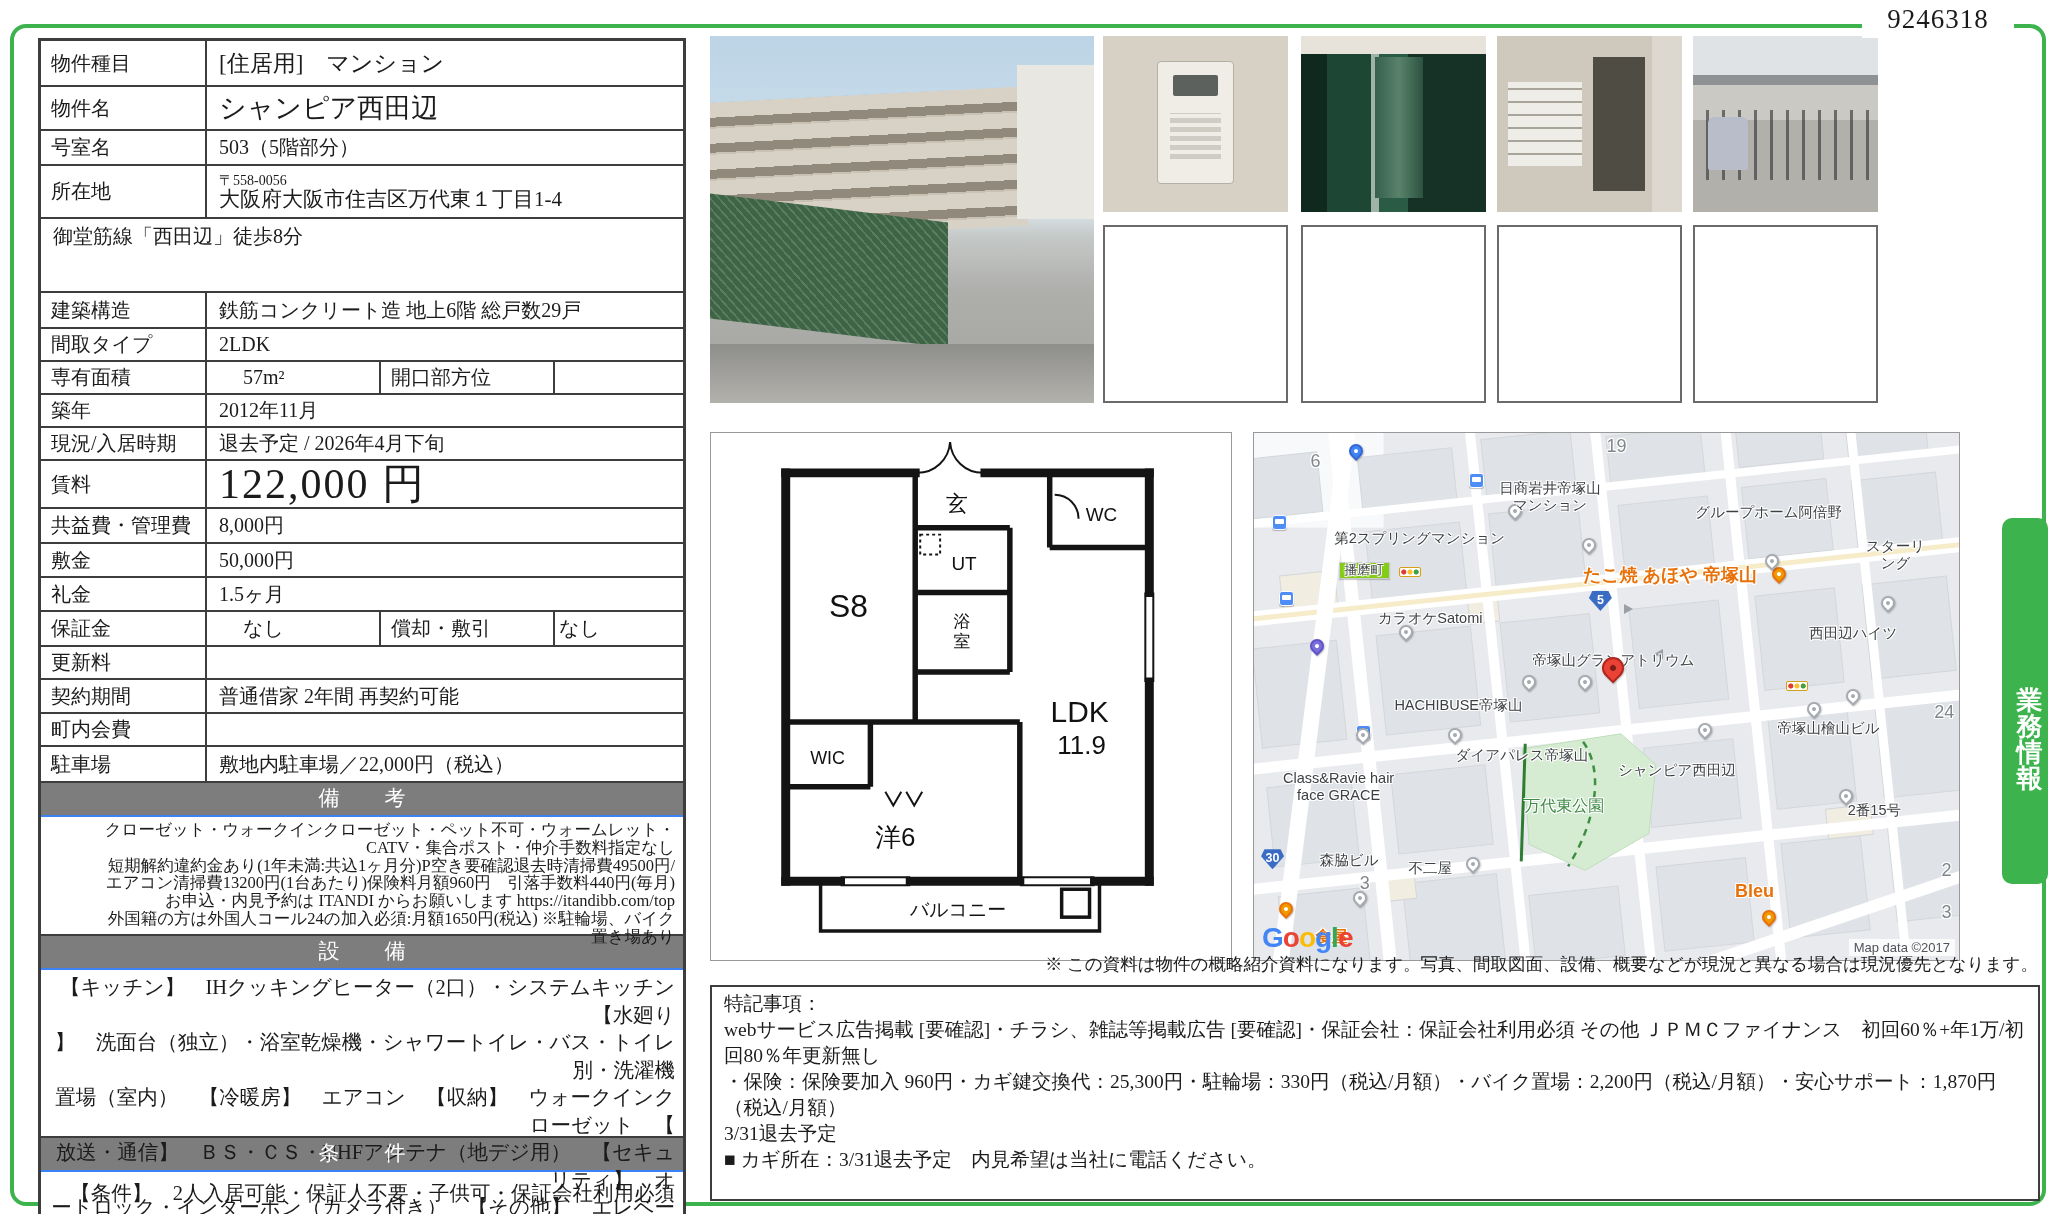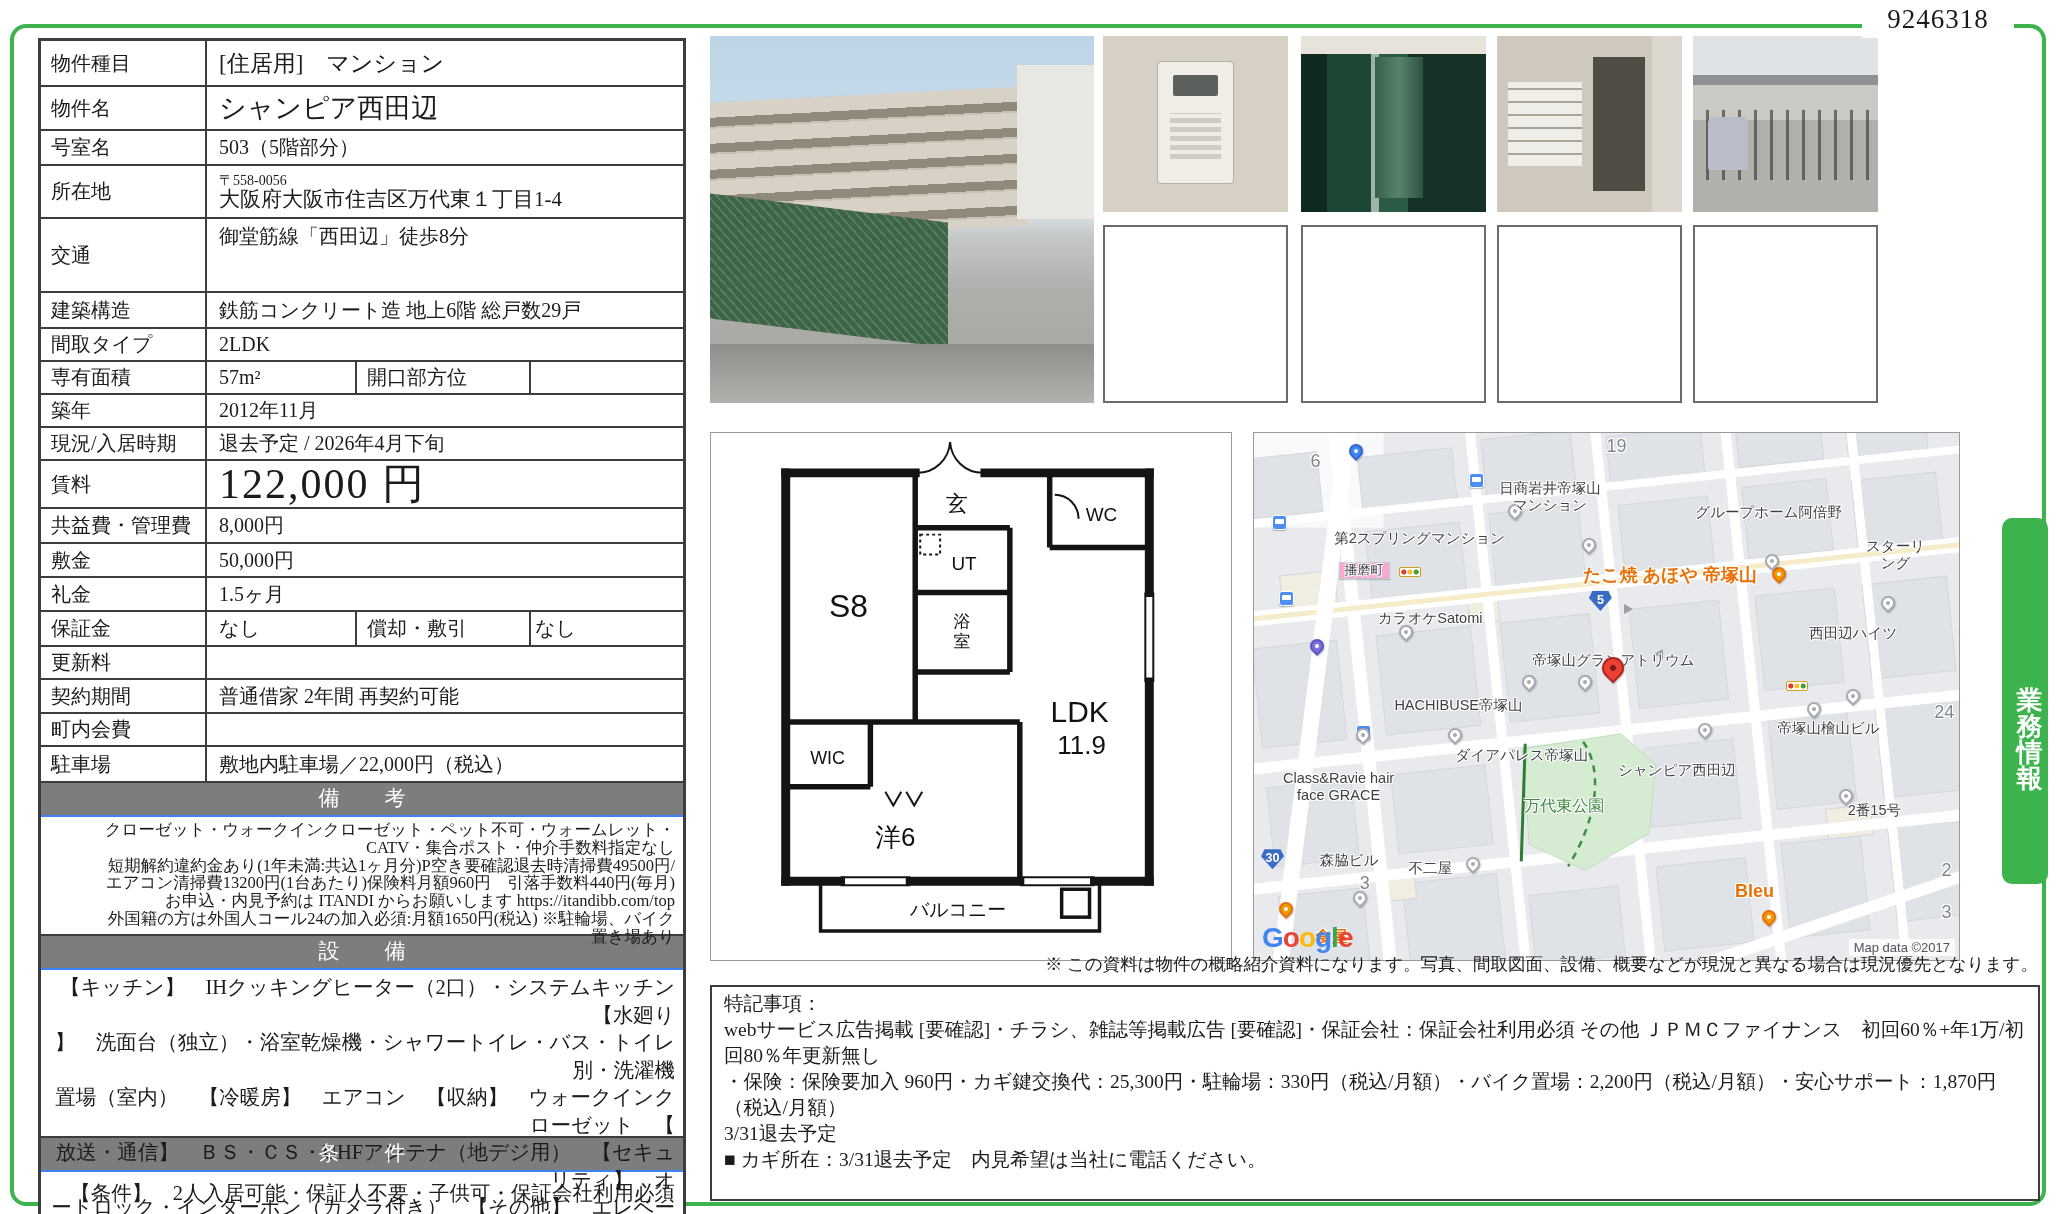--- a/index.html
+++ b/index.html
@@ -13,21 +13,21 @@
   #docnum{position:absolute;left:1862px;top:0;width:152px;height:38px;background:#fff;
           font-size:27px;text-align:center;line-height:38px;z-index:5;letter-spacing:1px;}
 
   
   #ptable{position:absolute;left:38px;top:38px;width:648px;border:3px solid #3d3d3d;background:#fff;}
   .trow{display:flex;border-top:2px solid #3d3d3d;align-items:stretch;}
   .trow:first-child{border-top:none;}
   .lc{width:166px;min-width:166px;padding:2px 4px 2px 10px;border-right:2px solid #3d3d3d;
       display:flex;align-items:center;font-size:20px;}
   .vc{flex:1;padding:2px 4px 2px 12px;display:flex;align-items:center;font-size:20px;}
-  .vc.fixed1{flex:0 0 150px;border-right:2px solid #3d3d3d;}
+  .vc.fixed1{flex:0 0 150px;border-right:2px solid #3d3d3d;margin-left:24px;}
   .lc2{flex:0 0 174px;padding:2px 4px 2px 10px;border-right:2px solid #3d3d3d;display:flex;align-items:center;font-size:20px;}
   .vc2{flex:1;padding:2px 4px;display:flex;align-items:center;font-size:20px;}
   .vcol{flex-direction:column;align-items:flex-start;justify-content:center;}
   .postal{font-size:14px;line-height:15px;}
   .addr{font-size:21px;line-height:23px;}
   .vtop{align-items:flex-start;padding-top:4px;}
   .vbig{font-size:27px;}
   .vkind{font-size:23px;}
   .vrent{font-size:42px;letter-spacing:2px;}
   .sbar{background:#7d7d7d;color:#fff;text-align:center;font-size:21px;letter-spacing:12px;
@@ -78,21 +78,21 @@
   #map{position:absolute;left:1253px;top:432px;width:707px;height:529px;background:#e8eaed;border:1px solid #999;overflow:hidden;
        font-family:"Liberation Sans","DejaVu Sans",sans-serif;}
   #map svg.bgsvg{position:absolute;left:0;top:0;width:100%;height:100%;}
   .mlabel{position:absolute;transform:translateX(-50%);font-size:14.5px;color:#3d4043;white-space:pre-line;
        text-align:center;line-height:1.12;z-index:3;
        text-shadow:-1px -1px 0 #fff,1px -1px 0 #fff,-1px 1px 0 #fff,1px 1px 0 #fff,0 1px 0 #fff,0 -1px 0 #fff;}
   .mnum{font-size:18px;color:#80868b;transform:none;font-weight:400;}
   .mfood{color:#e8710a;font-weight:700;font-size:16px;}
   .mfood.big{font-size:18px;}
   .mpark{color:#3f8a46;font-size:16px;text-align:right;}
-  .mbox{background:#f9a8d4;border:1px solid #c9ccd1;padding:0 5px;font-size:13px;transform:none;box-shadow:0 1px 1px rgba(0,0,0,.2);}
+  .mbox{background:#84cc16;border:1px solid #c9ccd1;padding:0 5px;font-size:13px;transform:none;box-shadow:0 1px 1px rgba(0,0,0,.2);}
   .mpin{position:absolute;width:14px;height:14px;background:#fff;border:2px solid #a6abb1;
         border-radius:50% 50% 50% 0;transform:rotate(-45deg);box-shadow:0 1px 2px rgba(0,0,0,.3);z-index:2;}
   .mpin::after{content:"";position:absolute;left:3px;top:3px;width:4px;height:4px;border-radius:50%;background:#a6abb1;}
   .mpin.red{width:22px;height:22px;background:#ea4335;border-color:#b3261e;z-index:4;}
   .mpin.red::after{left:6px;top:6px;width:6px;height:6px;background:#7f1d14;}
   .mpin.orange{background:#f29900;border-color:#e8710a;}
   .mpin.orange::after{background:#fff;}
   .mpin.purple{background:#7b6fde;border-color:#5f54c7;}
   .mpin.purple::after{background:#fff;}
   .mpin.blue{background:#4285f4;border-color:#3367d6;}
@@ -149,21 +149,20 @@
         <div class="vc">503（5階部分）</div>
       </div>
     <div class="trow" style="height:53px">
         <div class="lc">所在地</div>
       <div class="vc vcol">
         <span class="postal">〒558-0056</span>
         <span class="addr">大阪府大阪市住吉区万代東１丁目1-4</span>
       </div>
       </div>
     <div class="trow" style="height:74px">
-        <div class="lc" style="align-items:center">交通</div>
         <div class="vc vtop">御堂筋線「西田辺」徒歩8分</div>
       </div>
     <div class="trow" style="height:36px">
         <div class="lc">建築構造</div>
         <div class="vc">鉄筋コンクリート造 地上6階 総戸数29戸</div>
       </div>
     <div class="trow" style="height:33px">
         <div class="lc">間取タイプ</div>
         <div class="vc">2LDK</div>
       </div>

